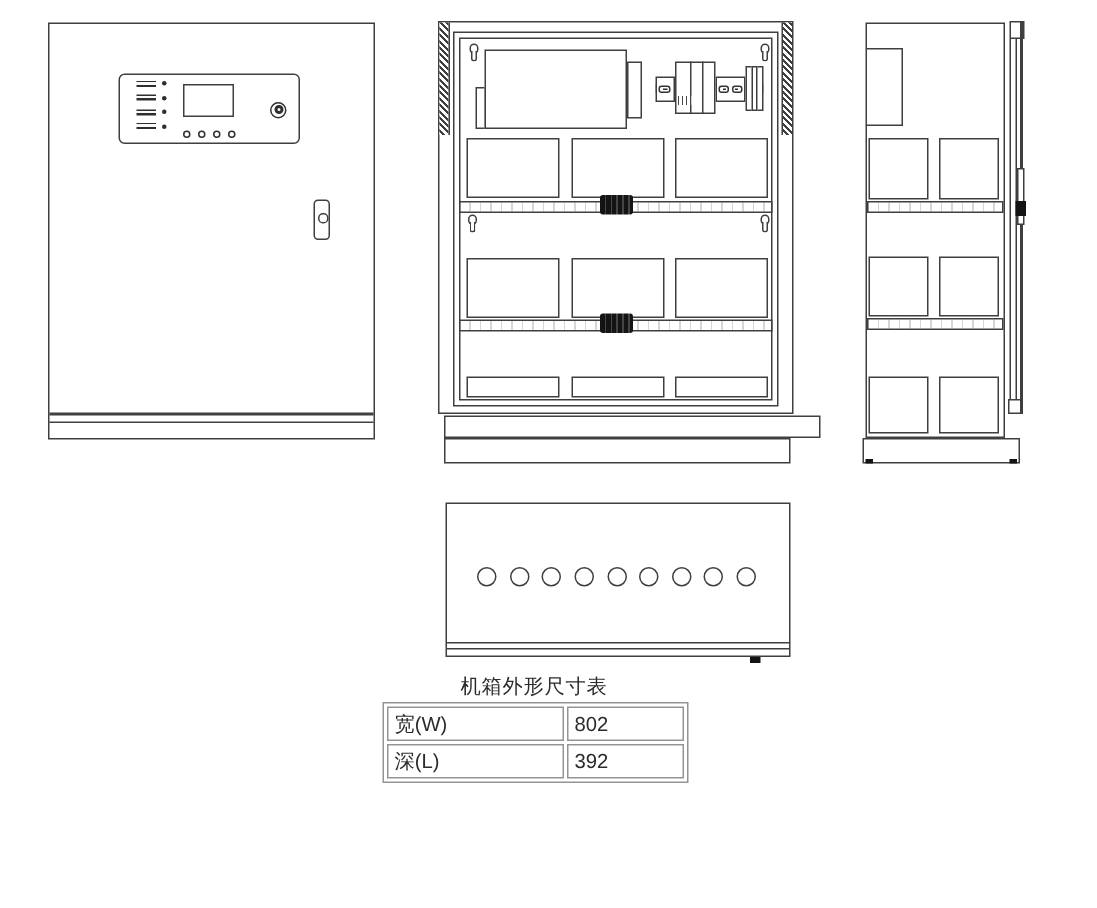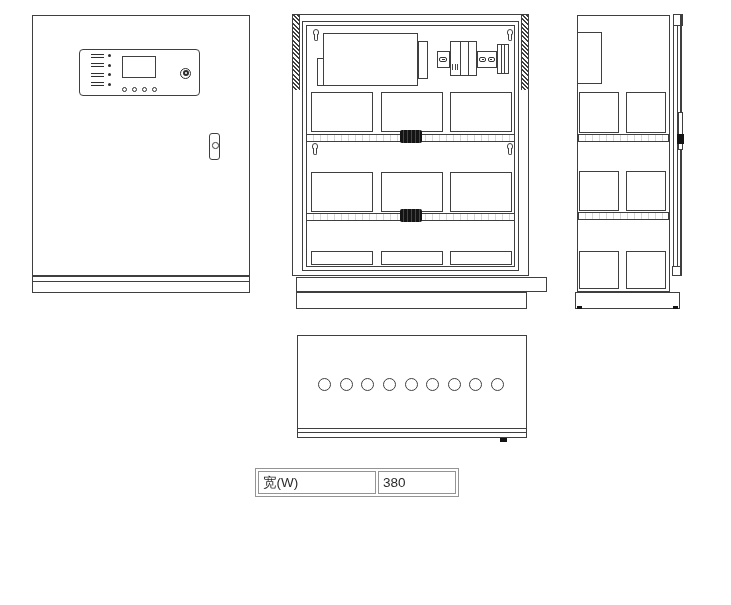--- a/index.html
+++ b/index.html
@@ -158,26 +158,31 @@
       <div class="circle"></div>
       <div class="circle"></div>
       <div class="circle"></div>
       <div class="circle"></div>
       <div class="circle"></div>
       <div class="circle"></div>
     </div>
   </div>
   <div class="abs fill" style="left:500px;top:437.5px;width:7px;height:4px;"></div>
 
+  <div class="abs dim-title" style="left:255px;top:449px;width:202px;">机箱外形尺寸表</div>
   <table class="dim abs" style="left:255px;top:468px;">
     <colgroup>
         <col style="width:118px">
         <col style="width:78px">
       </colgroup>
     <tbody>
       <tr>
         <td>宽(W)</td>
-        <td>380</td>
+        <td>802</td>
+      </tr>
+      <tr>
+        <td>深(L)</td>
+        <td>392</td>
       </tr>
     </tbody>
   </table>
 
 </div>
 
 </body></html>

